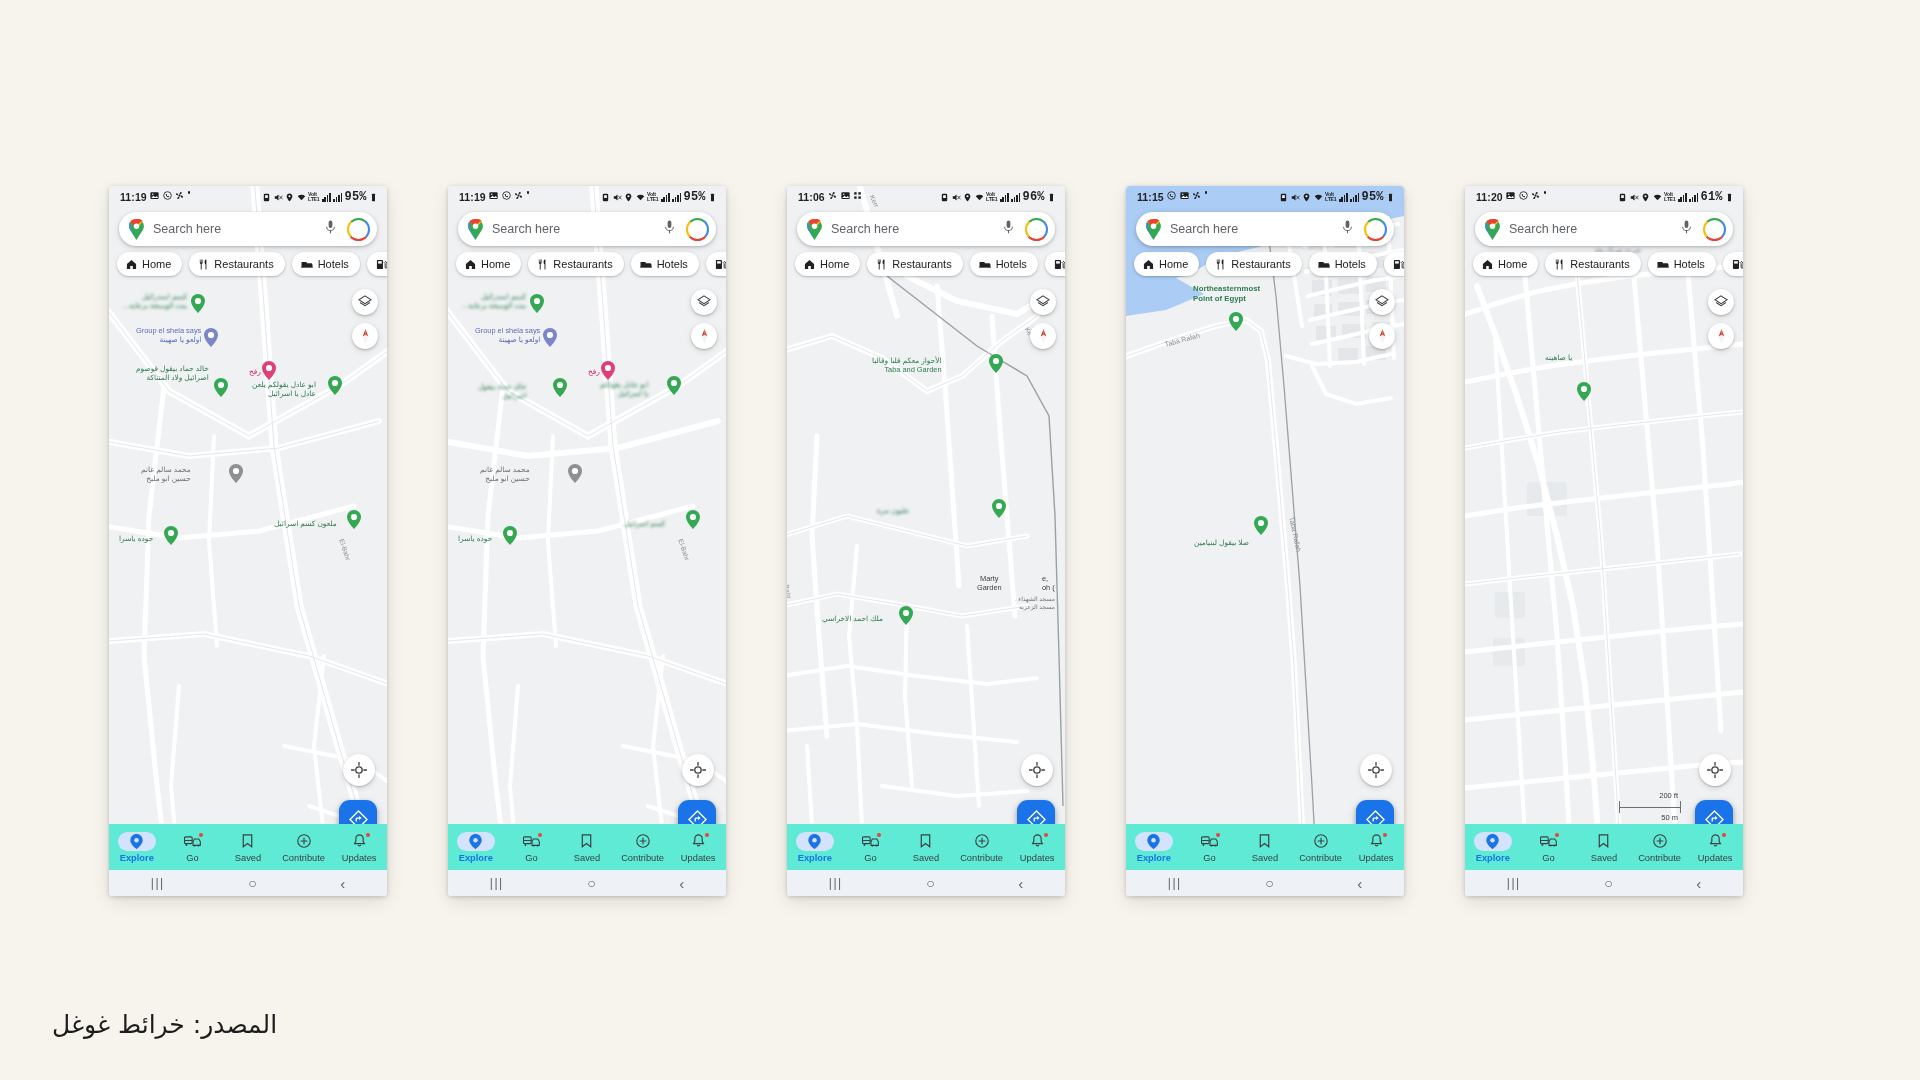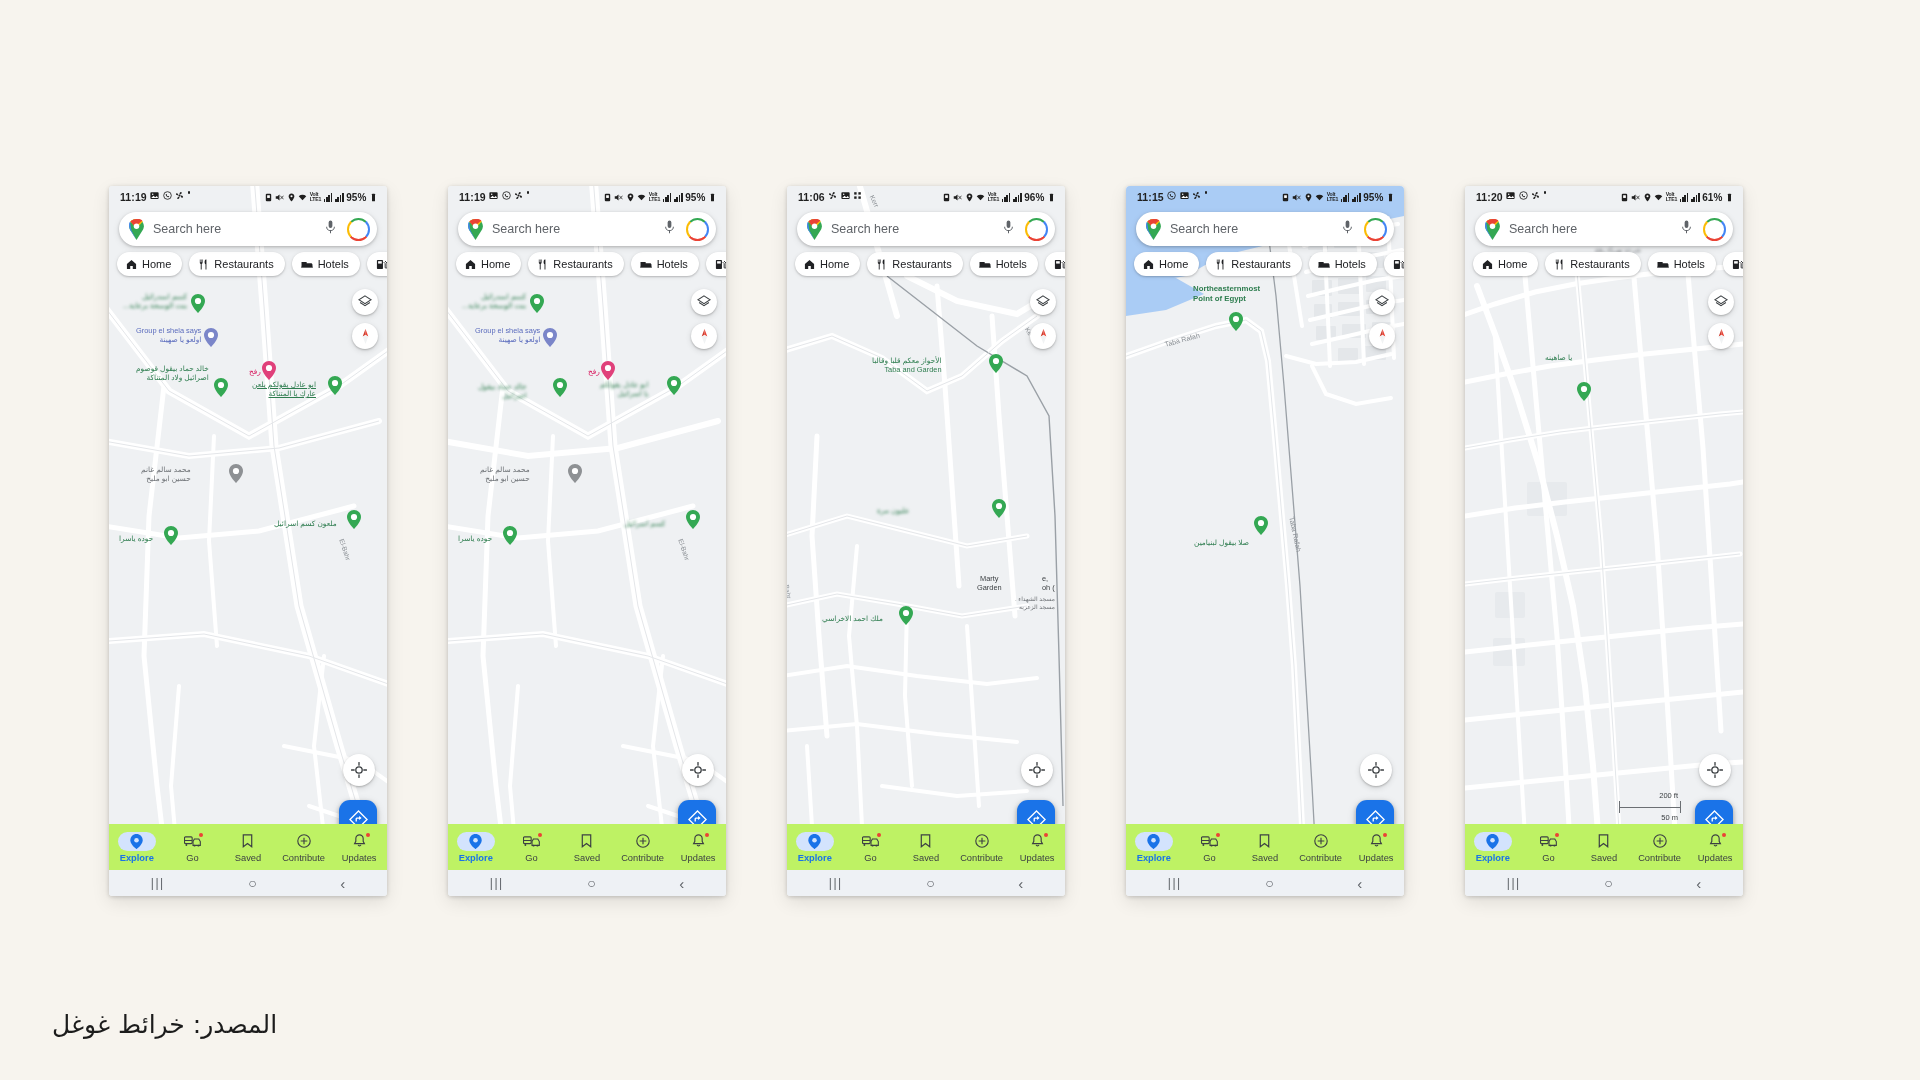--- a/index.html
+++ b/index.html
@@ -42,21 +42,21 @@
     padding: 0 9px 0 11px;
     font-size: 10.5px; color:#1f1f1f; font-weight:600;
     letter-spacing:0.1px;
     z-index: 20;
   }
   .sb-left { display:flex; align-items:flex-start; gap:3.5px; }
   .sb-right { display:flex; align-items:center; gap:2.5px; }
   .sb-ic { display:inline-block; width:9px; height:9px; }
   .sb-ic svg { display:block; width:9px; height:9px; }
   .sb-dot { width:2.5px; height:2.5px; border-radius:50%; background:#1f1f1f; display:inline-block; }
-  .sb-bat { font-size:10px; font-weight:600; }
+  .sb-bat { font-size:12px; font-weight:600;font-family:Liberation Mono, monospace; }
   .bars { display:inline-flex; align-items:flex-end; gap:0.8px; height:9px; }
   .bars i { display:block; width:1.6px; background:#1f1f1f; }
   .bars i:nth-child(1){height:3px}.bars i:nth-child(2){height:4.5px}
   .bars i:nth-child(3){height:6.5px}.bars i:nth-child(4){height:8.5px}
   .lte { font-size:5.2px; line-height:1; font-weight:700; letter-spacing:-0.2px; }
 
   
   .searchbar {
     position:absolute; top:26px; left:10px; right:10px; height:34px;
     background:#fff; border-radius:22px;
@@ -126,21 +126,21 @@
     border-left:1.4px solid #6b6f73; border-right:1.4px solid #6b6f73;
   }
   .scalebar .sline:before {
     content:""; position:absolute; left:0; right:0; top:50%; height:1.4px; background:#6b6f73;
   }
   .scalebar span { font-size:7.5px; color:#3c4043; display:block; line-height:1.25; padding-right:3px;}
 
   
   .bottomnav {
     position:absolute; left:0; right:0; bottom:26px; height:46px;
-    background:#bef264; display:flex; align-items:center; z-index:22;
+    background:#5eead4; display:flex; align-items:center; z-index:22;
   }
   .navitem {
     flex:1; display:flex; flex-direction:column; align-items:center; gap:2px;
     font-size:9.3px; color:#3c4043; position:relative;
   }
   .navitem .pill {
     width:38px; height:19px; border-radius:11px;
     display:flex; align-items:center; justify-content:center; position:relative;
   }
   .navitem.active .pill { background:#d3e3fd; }
@@ -246,23 +246,23 @@
           <div>خالد حماد بيقول قوصوم</div>
           <div>اصرائيل ولاد المتناكة</div>
         </div>
         <div class="mk" style="left:105px; top:192px;">
           <svg width="14" height="19" viewBox="0 0 14 19">
               <path d="M7 0C3.1 0 0 3.1 0 7c0 5.2 7 12 7 12s7-6.8 7-12C14 3.1 10.9 0 7 0z" fill="#34a853"></path>
               <circle cx="7" cy="7" r="3.1" fill="#fff"></circle>
             </svg>
         </div>
 
-        <div class="lbl-map lbl-green lbl-rtl" style="left:143px; top:194px;text-decoration:underline;">
+        <div class="lbl-map lbl-green lbl-rtl" style="left:143px; top:194px;">
           <div>ابو عادل يقولكم يلعن</div>
-          <div>عارك يا المتناكة</div>
+          <div>عادل يا اسرائيل</div>
         </div>
         <div class="mk" style="left:219px; top:190px;">
           <svg width="14" height="19" viewBox="0 0 14 19">
               <path d="M7 0C3.1 0 0 3.1 0 7c0 5.2 7 12 7 12s7-6.8 7-12C14 3.1 10.9 0 7 0z" fill="#34a853"></path>
               <circle cx="7" cy="7" r="3.1" fill="#fff"></circle>
             </svg>
         </div>
 
         <div class="lbl-map lbl-grey lbl-rtl" style="left:32px; top:279px;">
           <div>محمد سالم غانم</div>

